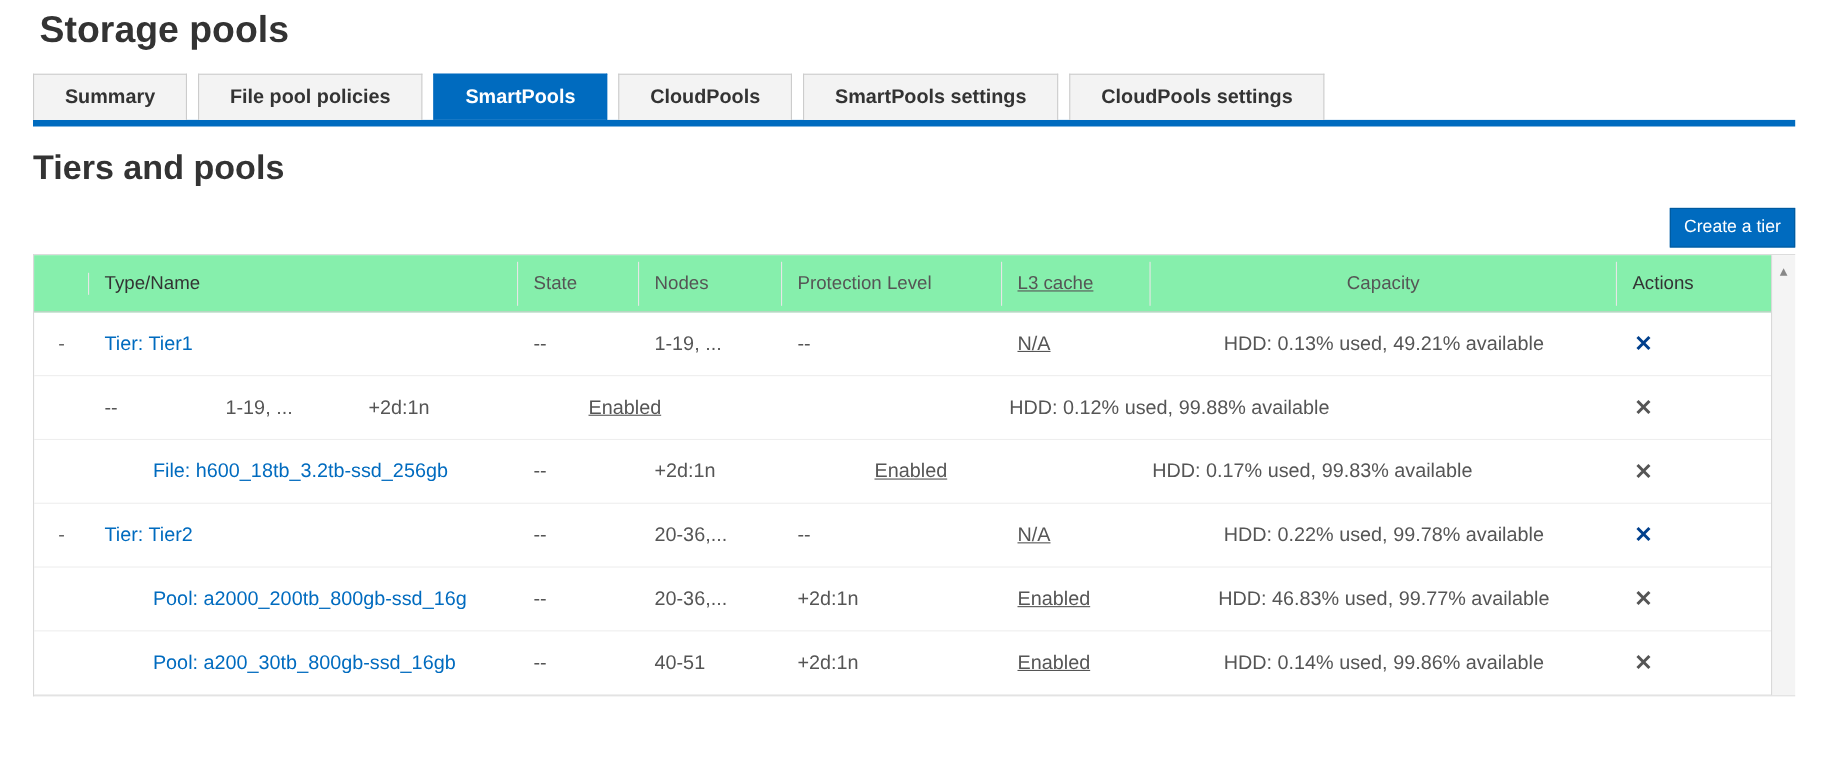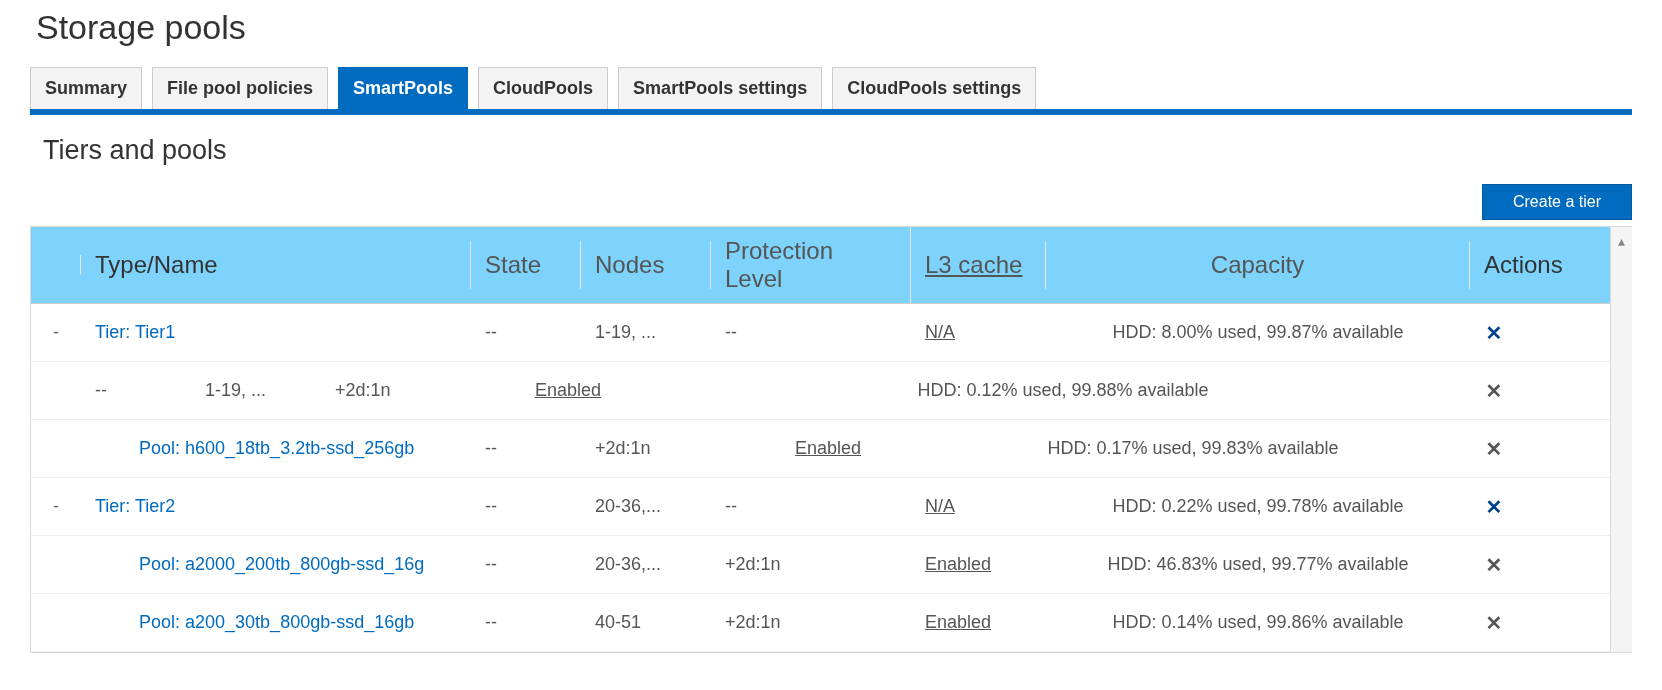--- a/index.html
+++ b/index.html
@@ -5,61 +5,61 @@
     * { box-sizing: border-box; margin: 0; padding: 0; }
     body {
       font-family: "Segoe UI", Arial, sans-serif;
       color: #333;
       padding: 8px 30px;
       font-size: 18px;
       width: 1662px;
     }
     h1.page-title {
       font-size: 34px;
-      font-weight: 400;
+      font-weight: 700;
       color: #333;
       margin-bottom: 20px;
       margin-left: 6px;
     }
     .tabs-wrap { border-bottom: 6px solid #006bbf; }
     .tabs {
       display: flex;
       gap: 10px;
     }
     .tab {
       background: #f3f3f3;
       border: 1px solid #ccc;
       border-bottom: none;
-      padding: 10px 14px;
+      padding: 10px 28px;
       font-size: 18px;
       font-weight: 700;
       color: #333;
       cursor: pointer;
     }
     .tab.active {
       background: #006bbf;
       border-color: #006bbf;
       color: #fff;
     }
     .section-title {
-      font-size: 27px;
-      font-weight: 400;
-      color: #333;
-      margin: 20px 0 18px 13px;
+      font-size: 31px;
+      font-weight: 700;
+      color: #333;
+      margin: 20px 0 18px 0;
     }
     .toolbar {
       display: flex;
       justify-content: flex-end;
       margin-bottom: 6px;
     }
     .btn-primary {
       background: #006bbf;
       color: #fff;
       border: 1px solid #005a9e;
-      padding: 8px 30px;
+      padding: 8px 12px;
       font-size: 16px;
       cursor: pointer;
     }
     .grid {
       border: 1px solid #d9d9d9;
       border-right: none;
       width: 100%;
     }
     .grid-inner {
       display: flex;
@@ -82,23 +82,23 @@
       font-size: 14px;
     }
     .row {
       display: flex;
       align-items: center;
       min-height: 58px;
       border-bottom: 1px solid #eee;
       font-size: 18px;
     }
     .row.header {
-      background: #7dd3fc;
+      background: #86efac;
       font-weight: 400;
-      font-size: 24px;
+      font-size: 17px;
       color: #333;
       min-height: 52px;
       border-bottom: 1px solid #ccc;
     }
     .row.header > div {
       border-right: 1px solid #e6e6e6;
     }
     .row.header > div:last-child { border-right: none; }
     .col { padding: 10px 14px; }
     .col-exp   { width: 50px; text-align: center; color: #666; cursor: pointer; user-select:none; }
@@ -158,35 +158,35 @@
         <div class="col col-act">Actions</div>
       </div>
       <div id="rows">
           <div class="row">
             <div class="col col-exp">-</div>
             <div class="col col-name"><span class="link">Tier: Tier1</span></div>
             <div class="col col-state">--</div>
             <div class="col col-nodes">1-19, ...</div>
             <div class="col col-prot">--</div>
             <div class="col col-l3">N/A</div>
-            <div class="col col-cap">HDD: 8.00% used, 99.87% available</div>
+            <div class="col col-cap">HDD: 0.13% used, 49.21% available</div>
             <div class="col col-act"><span class="x-icon x-blue">✕</span></div>
           </div>
           <div class="row child">
             <div class="col col-exp"></div>
             <div class="col col-state">--</div>
             <div class="col col-nodes">1-19, ...</div>
             <div class="col col-prot">+2d:1n</div>
             <div class="col col-l3">Enabled</div>
             <div class="col col-cap">HDD: 0.12% used, 99.88% available</div>
             <div class="col col-act"><span class="x-icon x-gray">✕</span></div>
           </div>
           <div class="row child">
             <div class="col col-exp"></div>
-            <div class="col col-name"><span class="link">Pool: h600_18tb_3.2tb-ssd_256gb</span></div>
+            <div class="col col-name"><span class="link">File: h600_18tb_3.2tb-ssd_256gb</span></div>
             <div class="col col-state">--</div>
             <div class="col col-prot">+2d:1n</div>
             <div class="col col-l3">Enabled</div>
             <div class="col col-cap">HDD: 0.17% used, 99.83% available</div>
             <div class="col col-act"><span class="x-icon x-gray">✕</span></div>
           </div>
           <div class="row">
             <div class="col col-exp">-</div>
             <div class="col col-name"><span class="link">Tier: Tier2</span></div>
             <div class="col col-state">--</div>

